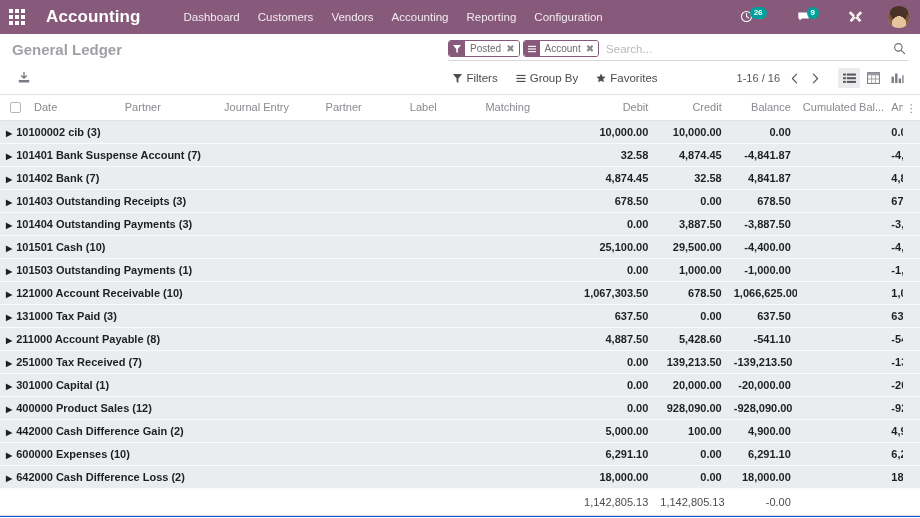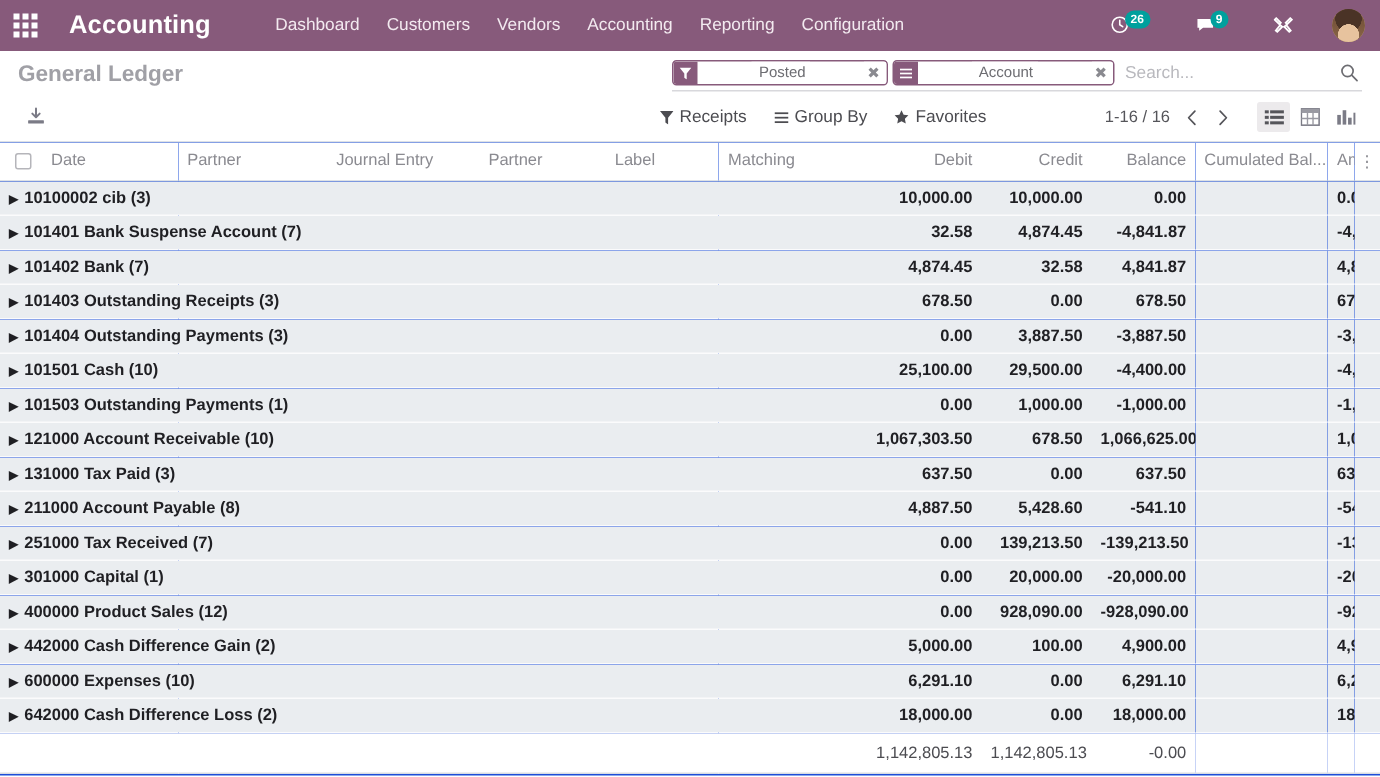--- a/index.html
+++ b/index.html
@@ -115,21 +115,20 @@
   .facet {
     display: flex; align-items: stretch;
     border: 1px solid #875a7b;
     border-radius: 3px;
     height: 17px;
     margin-right: 3px;
     overflow: hidden;
     font-size: 10px;
     cursor: pointer;
     flex-shrink: 0;
-    gap: 36px;
   }
   .facet-ico {
     background: #875a7b; color: #fff;
     display: flex; align-items: center; justify-content: center;
     padding: 0 4px;
   }
   .facet-lbl {
     background: #fff; color: #6d6d72;
     display: flex; align-items: center;
     padding: 0 3px 0 5px;
@@ -366,21 +365,21 @@
         <path d="M8 1.5v6.2M5.2 5.4L8 8.2l2.8-2.8" fill="none" stroke="#7b7b86" stroke-width="1.5" stroke-linecap="round" stroke-linejoin="round"></path>
         <rect x="2" y="10.4" width="12" height="2.6" rx=".5" fill="#7b7b86"></rect>
       </svg>
     </div>
 
     <div id="cp-tools">
       <div class="tool">
         <svg width="9" height="9" viewBox="0 0 10 10">
             <path d="M0 0h10L6 5v5L4 8.6V5z" fill="#4c4c51"></path>
           </svg>
-        <span>Receipts</span>
+        <span>Filters</span>
       </div>
       <div class="tool">
         <svg width="10" height="9" viewBox="0 0 10 10">
           <rect y="1" width="10" height="1.3" fill="#4c4c51"></rect>
           <rect y="4.3" width="10" height="1.3" fill="#4c4c51"></rect>
           <rect y="7.6" width="10" height="1.3" fill="#4c4c51"></rect>
         </svg>
         <span>Group By</span>
       </div>
       <div class="tool">

